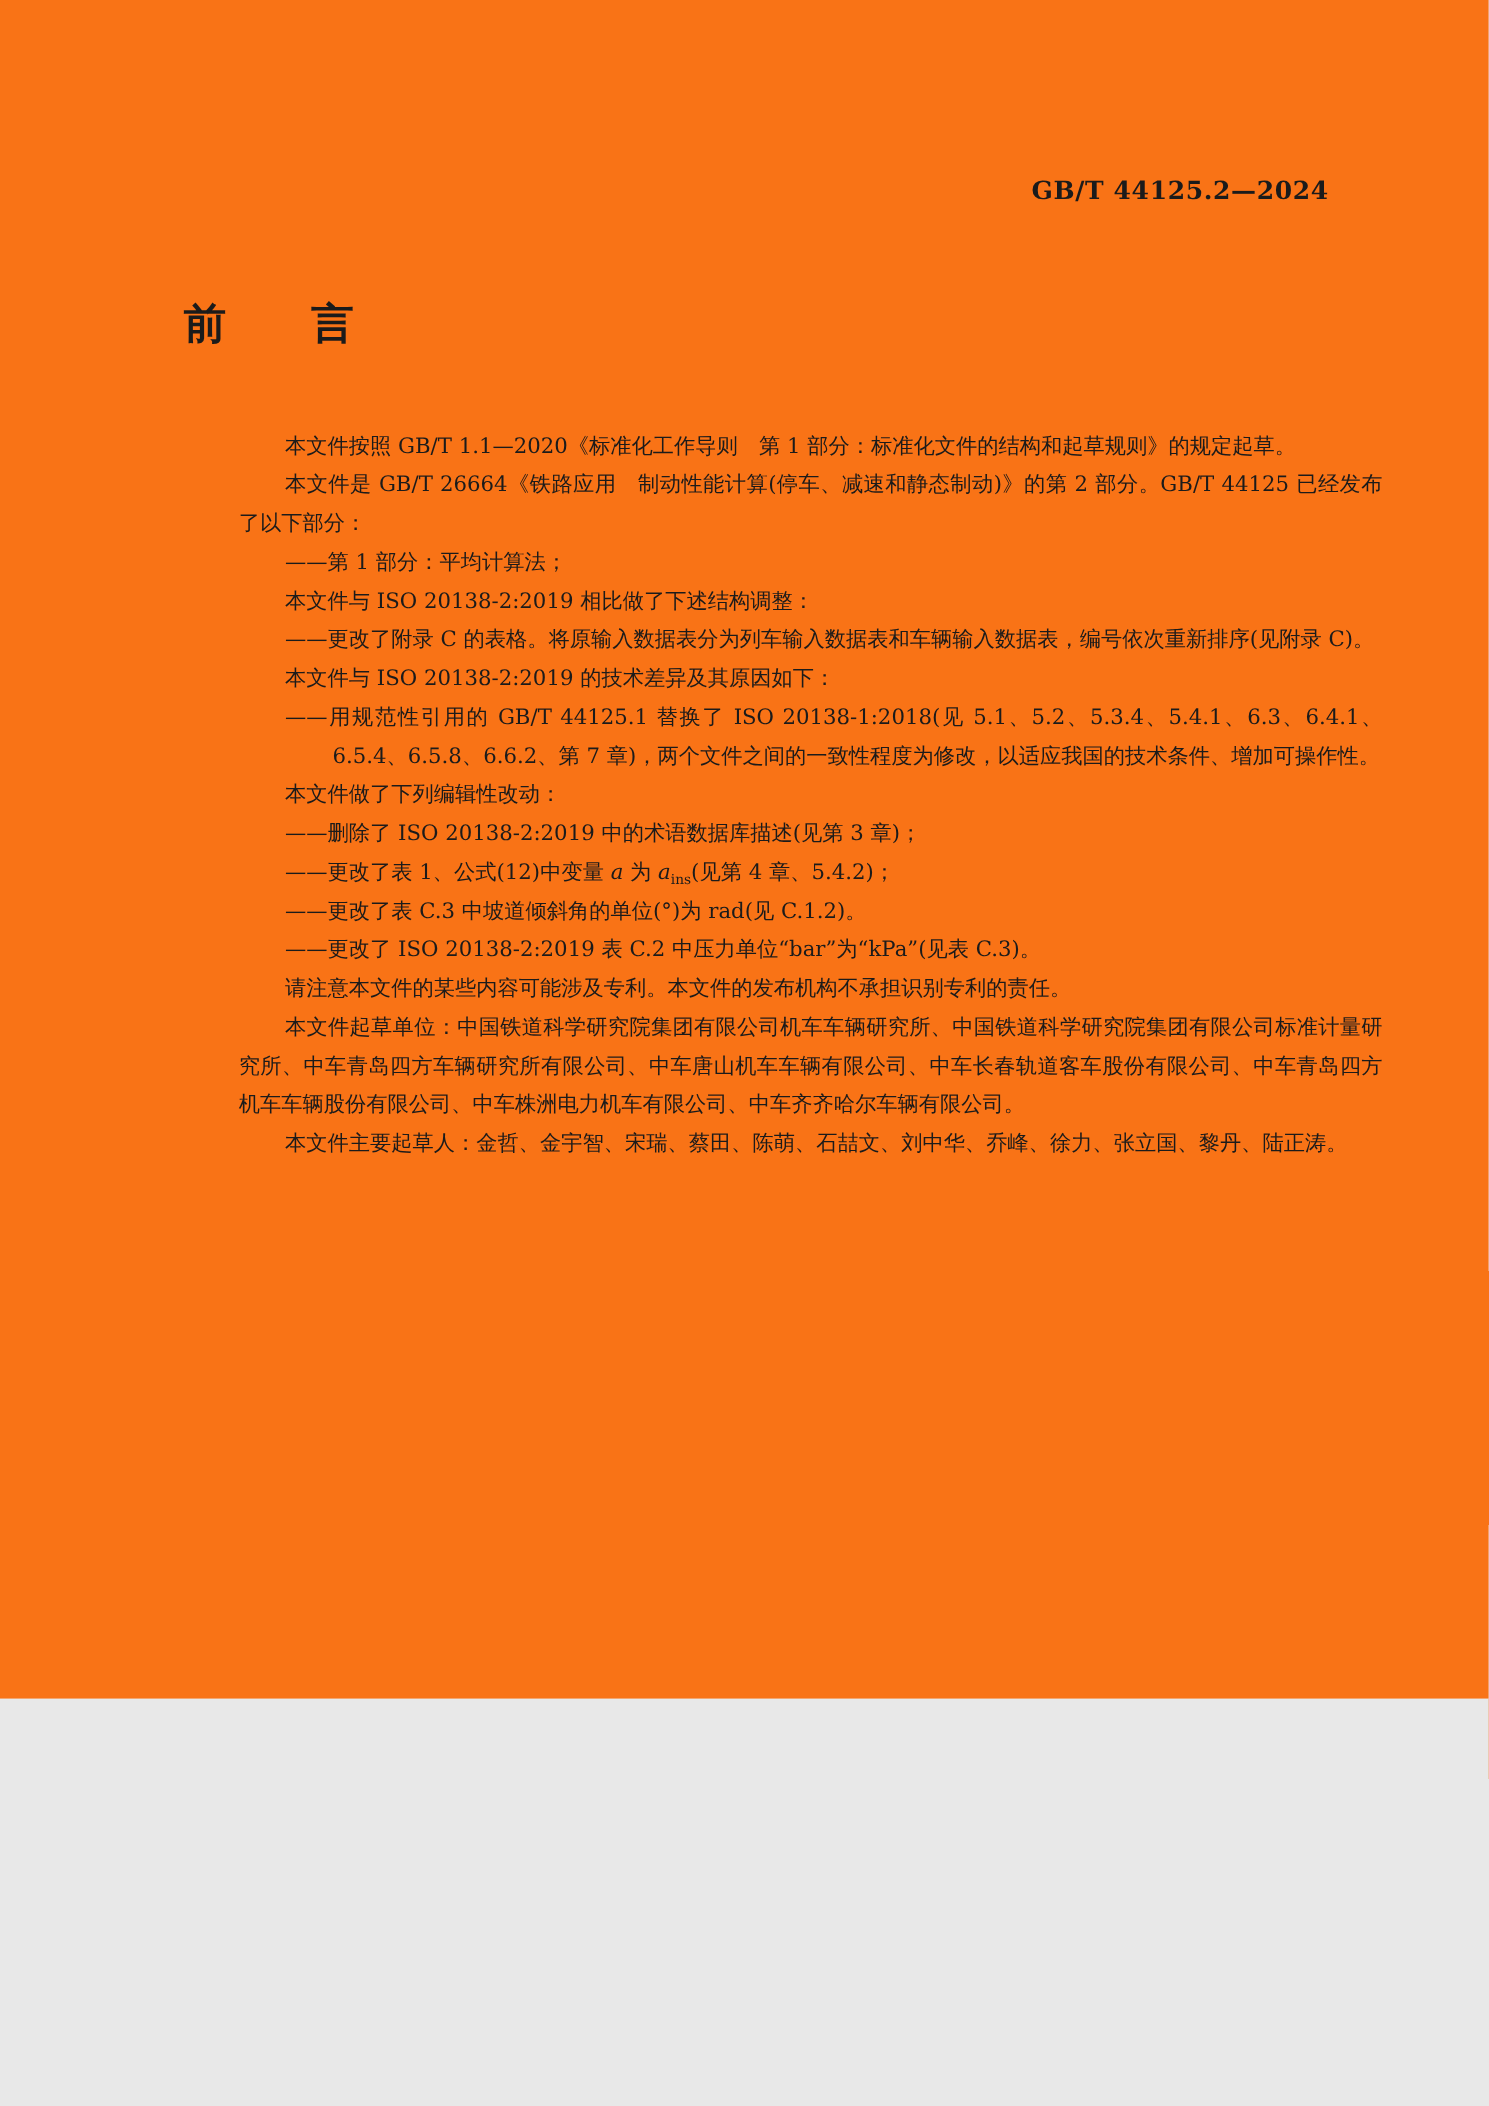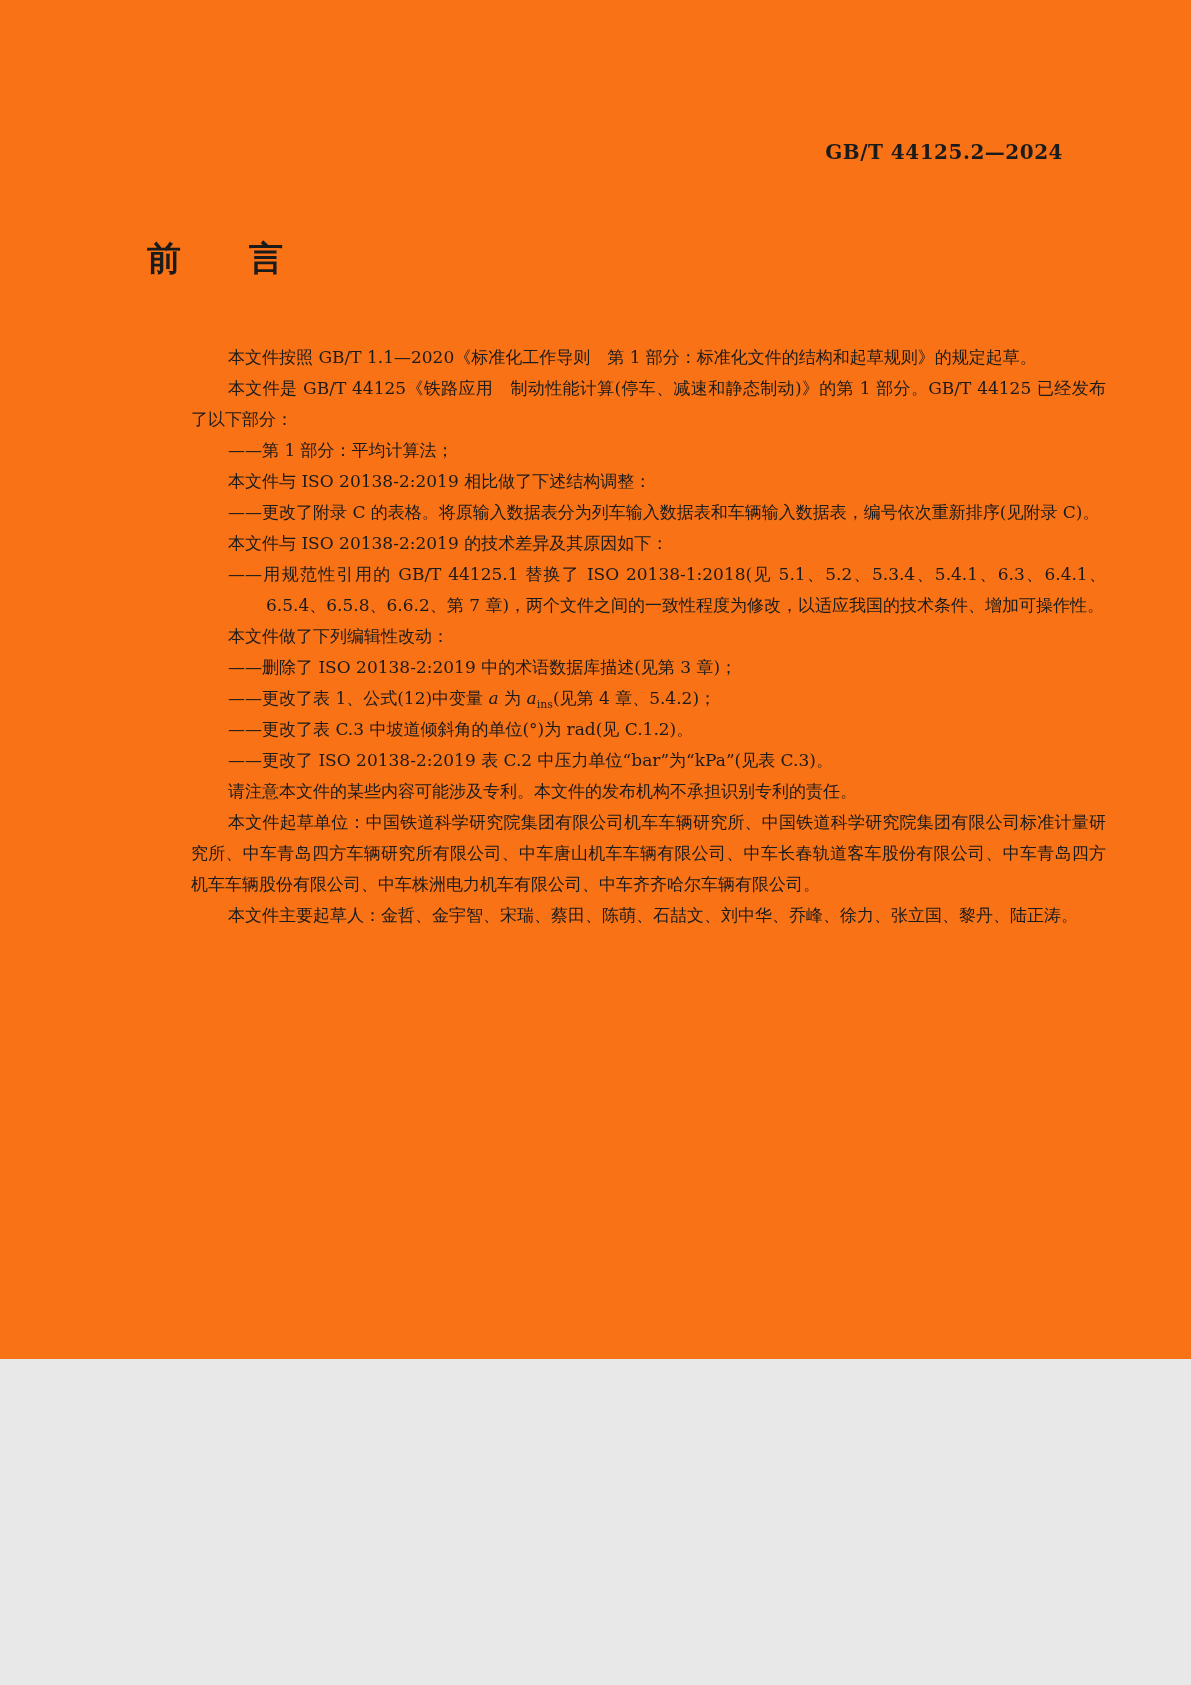--- a/index.html
+++ b/index.html
@@ -54,21 +54,21 @@
 <div class="page">
 
   <div class="header-code">GB/T 44125.2—2024</div>
 
   <div class="doc-title">前　　言</div>
 
   <div class="body-text">
 
     <p class="indent">本文件按照 GB/T 1.1—2020《标准化工作导则　第 1 部分：标准化文件的结构和起草规则》的规定起草。</p>
 
-    <p class="indent">本文件是 GB/T 44125《铁路应用　制动性能计算(停车、减速和静态制动)》的第 1 部分。GB/T 44125 已经发布了以下部分：</p>
+    <p class="indent">本文件是 GB/T 26664《铁路应用　制动性能计算(停车、减速和静态制动)》的第 2 部分。GB/T 44125 已经发布了以下部分：</p>
 
     <p class="dash">——第 1 部分：平均计算法；</p>
 
 
 
     <p class="indent">本文件与 ISO 20138-2:2019 相比做了下述结构调整：</p>
 
     <p class="dash">——更改了附录 C 的表格。将原输入数据表分为列车输入数据表和车辆输入数据表，编号依次重新排序(见附录 C)。</p>
 
     <p class="indent">本文件与 ISO 20138-2:2019 的技术差异及其原因如下：</p>

